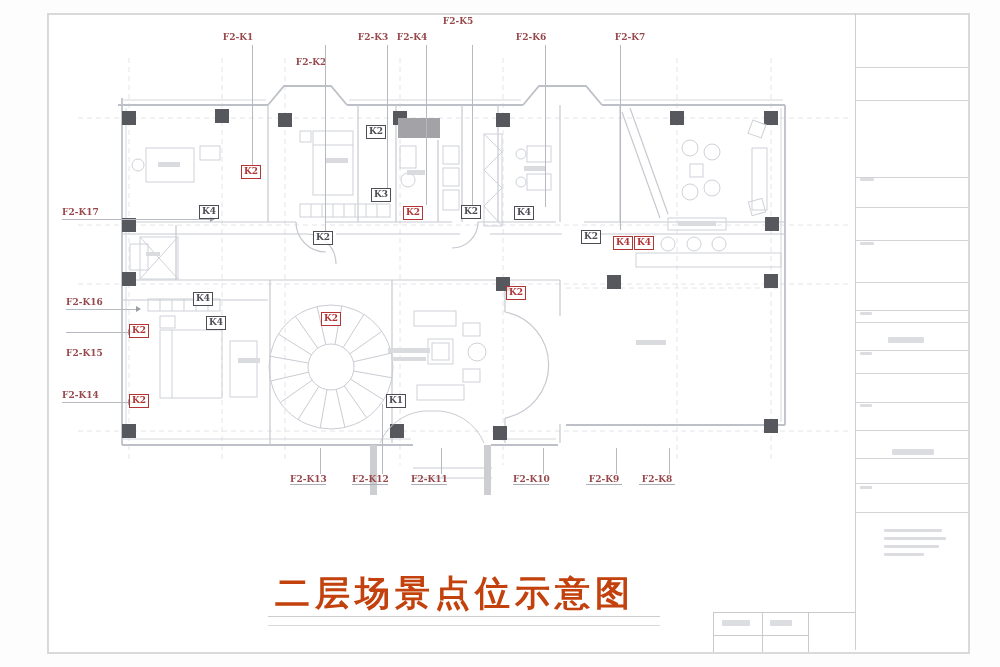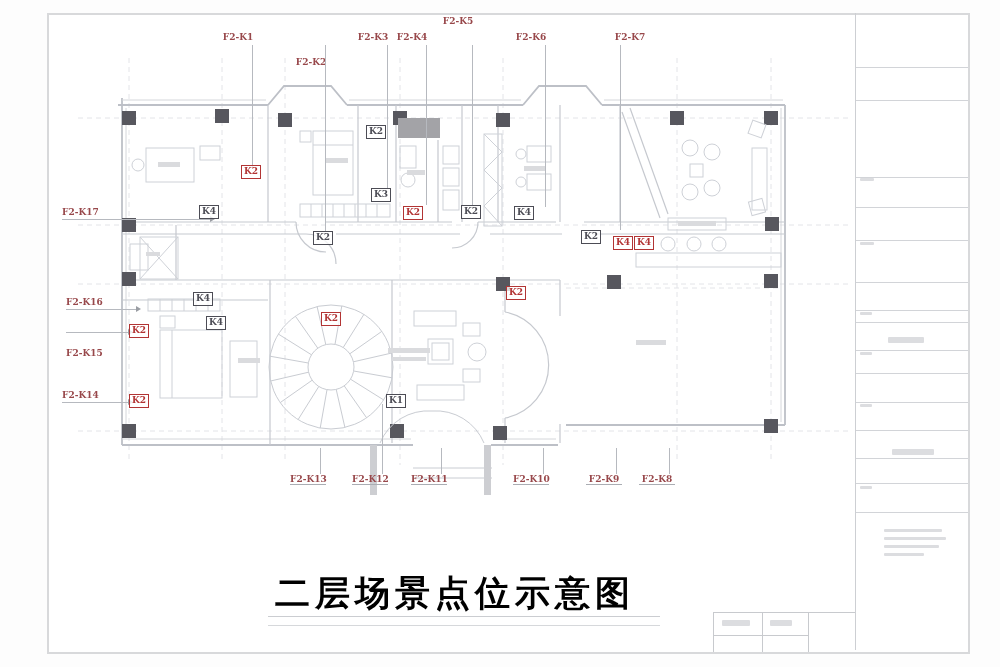--- a/index.html
+++ b/index.html
@@ -20,21 +20,21 @@
   .marker{position:absolute;width:18px;height:12px;line-height:12px;text-align:center;
           font:700 9px "DejaVu Serif",serif;border:1px solid;background:rgba(255,255,255,.78);}
   .marker.red{color:#b23434;border-color:#b23434;}
   .marker.dark{color:#4c4c55;border-color:#4c4c55;}
   
   .tb-left{position:absolute;left:855px;top:13px;width:0;height:637px;border-left:1px solid #cdcfd3;}
   .tbl{position:absolute;left:856px;width:112px;height:0;border-top:1px solid #d2d4d8;}
   .fb{position:absolute;background:#dcdde0;border-radius:1px;}
   
   .gtitle{position:absolute;left:250px;top:570px;width:410px;text-align:center;
-          font-size:35px;letter-spacing:5px;font-weight:600;color:#000000;
+          font-size:35px;letter-spacing:5px;font-weight:600;color:#c2410c;
           font-family:"DejaVu Sans",sans-serif;}
   .gtitle-underline{position:absolute;left:268px;top:616px;width:392px;height:8px;
           border-top:1px solid #cbcdd1;border-bottom:1px solid #d6d8db;}
   
   .stb{position:absolute;border-color:#c8cace;border-style:solid;border-width:0;}
   
   .watermark{position:absolute;left:762px;top:600px;display:flex;align-items:center;gap:3px;}
   .wm-text{font-size:28px;font-weight:700;letter-spacing:1px;color:#96969a;opacity:.92;
            font-family:"DejaVu Sans",sans-serif;white-space:nowrap;}
 </style>

